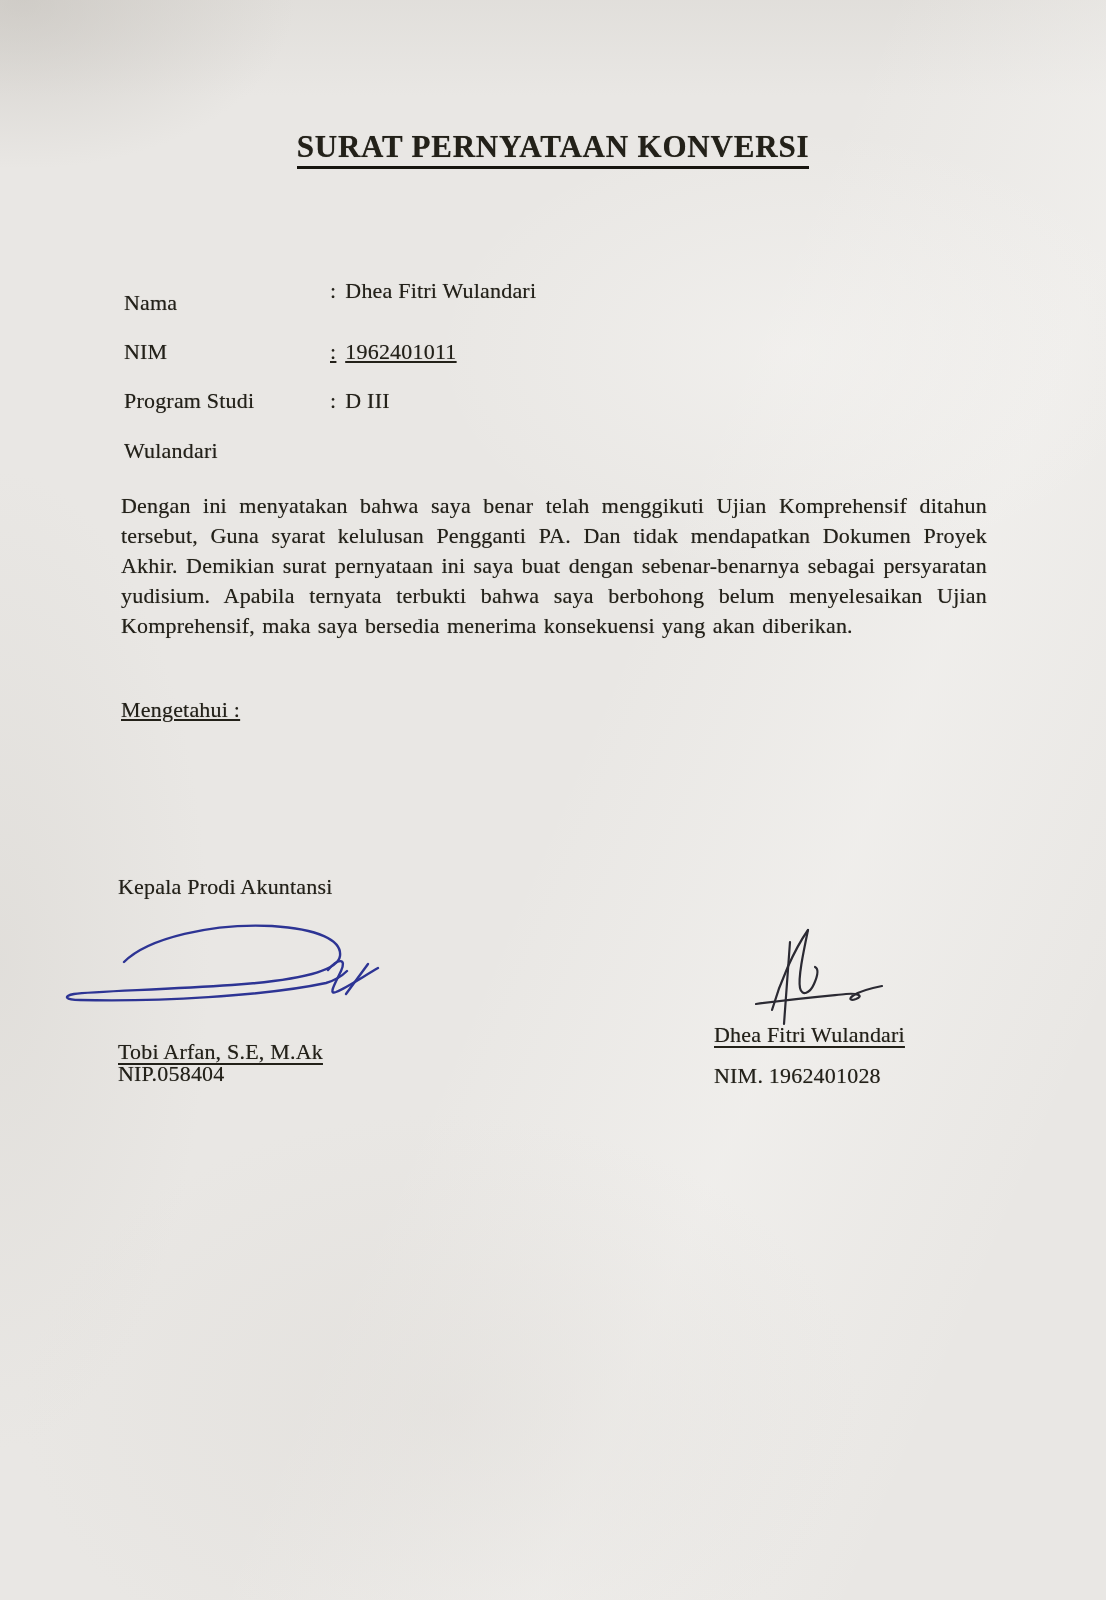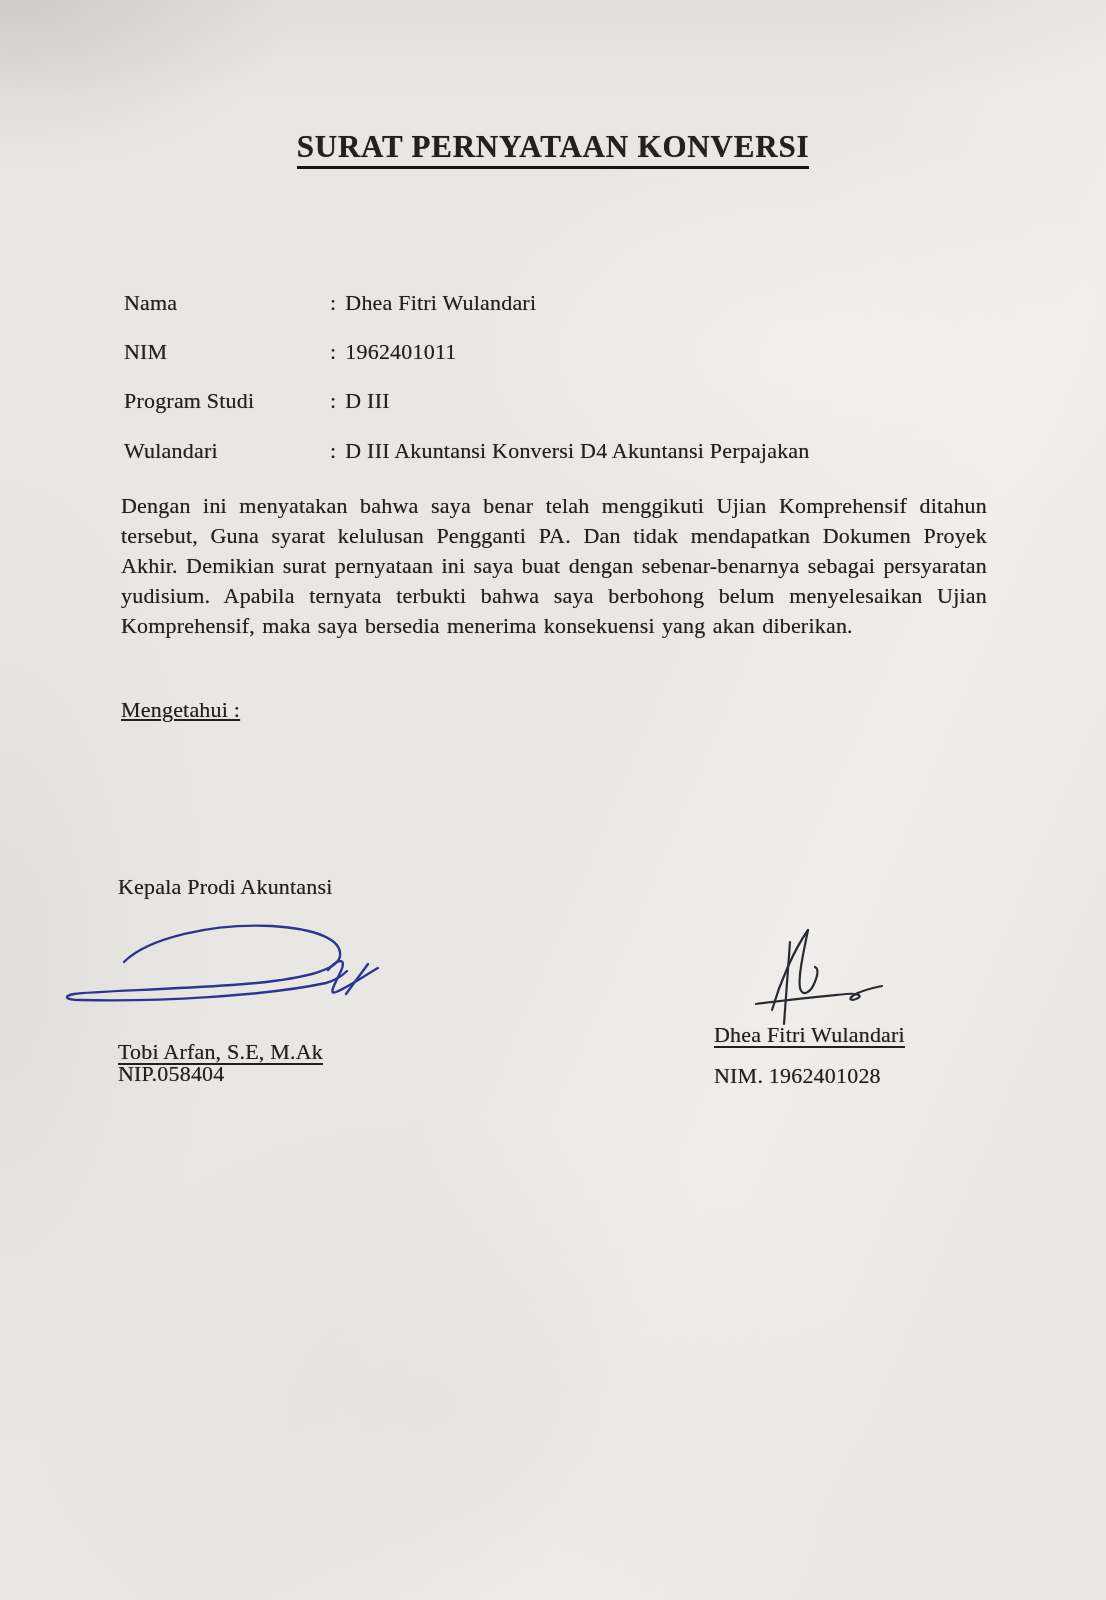--- a/index.html
+++ b/index.html
@@ -67,38 +67,35 @@
 <body>
 
 <div class="page">
 
   <div class="abs title">
     <span>SURAT PERNYATAAN KONVERSI</span>
   </div>
 
 
   <div class="abs body-text field-label" style="top:290px;">Nama</div>
-  <div class="abs body-text field-value" style="top:290px;">
+  <div class="abs body-text field-value" style="top:278px;">
     <span class="colon">:</span><span>Dhea Fitri Wulandari</span>
   </div>
 
   <div class="abs body-text field-label" style="top:339px;">NIM</div>
-  <div class="abs body-text field-value" style="top:339px;">
+  <div class="abs body-text field-value" style="top:339px;text-decoration:underline;">
     <span class="colon">:</span><span>1962401011</span>
   </div>
 
   <div class="abs body-text field-label" style="top:388px;">Program Studi</div>
   <div class="abs body-text field-value" style="top:388px;">
     <span class="colon">:</span><span>D III</span>
   </div>
 
   <div class="abs body-text field-label" style="top:438px;">Wulandari</div>
-  <div class="abs body-text field-value" style="top:438px;">
-    <span class="colon">:</span><span>D III Akuntansi Konversi D4 Akuntansi Perpajakan</span>
-  </div>
 
   <div class="abs body-text paragraph">Dengan ini menyatakan bahwa saya benar telah menggikuti Ujian Komprehensif ditahun tersebut, Guna syarat kelulusan Pengganti PA. Dan tidak mendapatkan Dokumen Proyek Akhir. Demikian surat pernyataan ini saya buat dengan sebenar-benarnya sebagai persyaratan yudisium. Apabila ternyata terbukti bahwa saya berbohong belum menyelesaikan Ujian Komprehensif, maka saya bersedia menerima konsekuensi yang akan diberikan.</div>
 
   <div class="abs body-text" style="left:121px; top:697px;text-decoration:underline;">Mengetahui :</div>
 
   <div class="abs body-text" style="left:118px; top:874px;">Kepala Prodi Akuntansi</div>
 
   <svg class="abs sig-svg" style="left:60px; top:918px;" width="335" height="98" viewBox="0 0 335 98">
     <g fill="none" stroke="#2d3494" stroke-width="2.4" stroke-linecap="round">
       <path d="M 64,44 C 88,20 152,5 212,8 C 258,11 282,22 280,38 C 278,52 244,62 172,67 C 100,72 34,73 14,76 C 3,78 5,82 20,82 C 95,84 205,78 266,65 C 276,62 282,58 287,53"></path>

